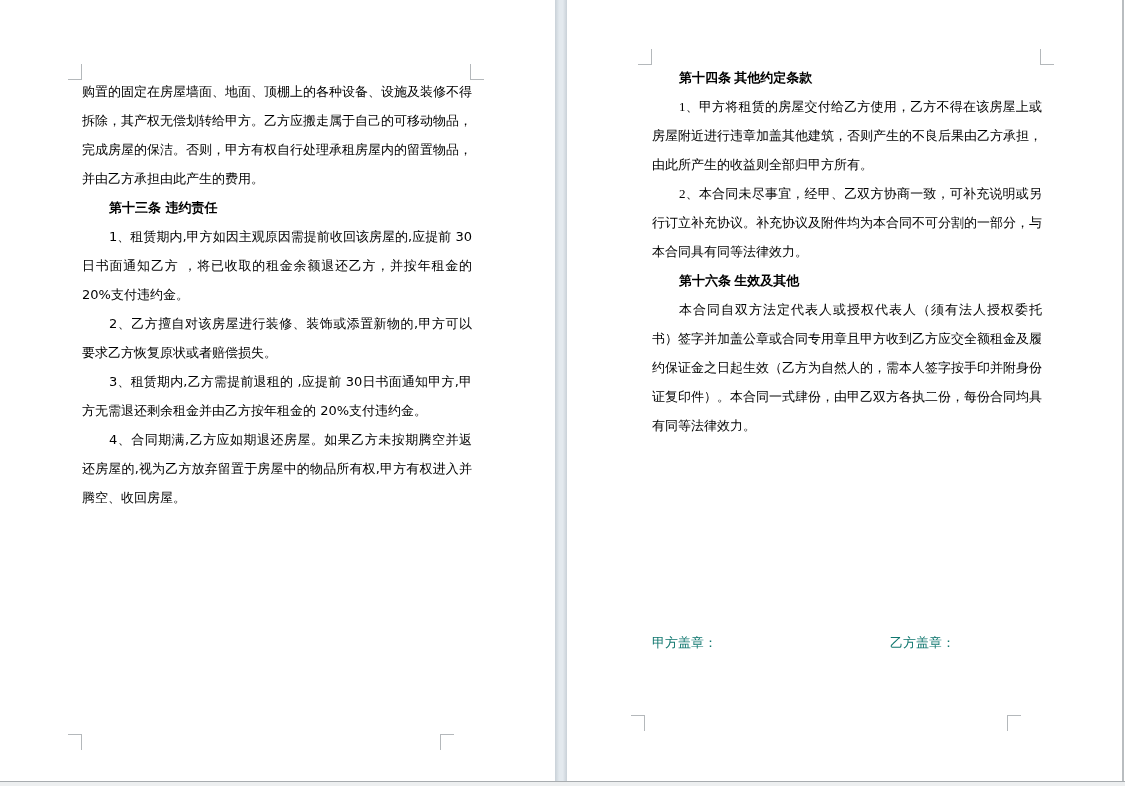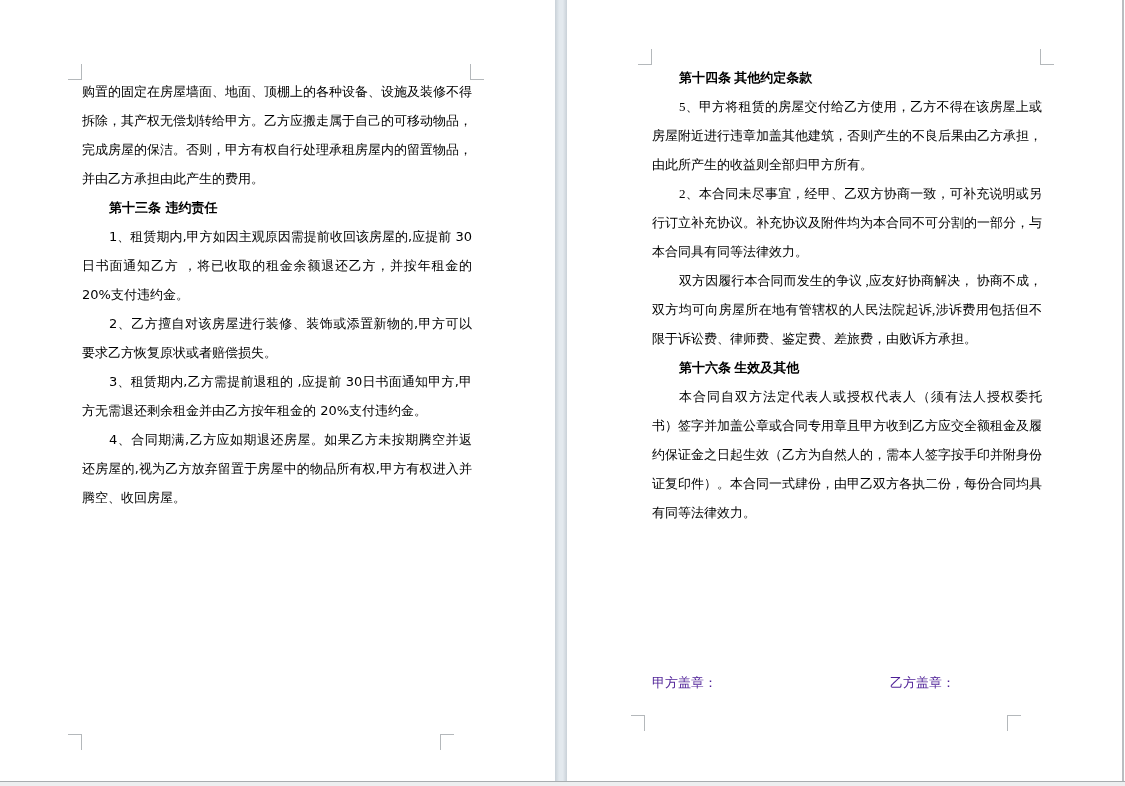--- a/index.html
+++ b/index.html
@@ -80,26 +80,26 @@
   .page-left .mark.tr { left: 470px; top: 46px; }
   .page-left .mark.bl { left: 68px;  top: 716px; }
   .page-left .mark.br { left: 440px; top: 716px; }
   .page-right .mark.tl { left: 71px;  top: 49px; }
   .page-right .mark.tr { left: 473px; top: 49px; }
   .page-right .mark.bl { left: 64px;  top: 715px; }
   .page-right .mark.br { left: 440px; top: 715px; }
   .sig-row {
     position: absolute;
     left: 85px;
-    top: 668px;
+    top: 628px;
     width: 420px;
     height: 29px;
     line-height: 29px;
     font-size: 13px;
-    color: #4c1d95;
+    color: #0f766e;
   }
   .sig-b { position: absolute; left: 238px; top: 0; }
 </style>
 </head>
 <body>
 
 <div class="canvas">
 
   <div class="page page-left">
     <div class="mark tl"></div>
@@ -118,23 +118,22 @@
 
   <div class="page-gap"></div>
 
   <div class="page page-right">
     <div class="mark tl"></div>
     <div class="mark tr"></div>
     <div class="mark bl"></div>
     <div class="mark br"></div>
     <div class="content">
         <div class="heading">第十四条 其他约定条款</div>
-        <div class="para indent">5、甲方将租赁的房屋交付给乙方使用，乙方不得在该房屋上或房屋附近进行违章加盖其他建筑，否则产生的不良后果由乙方承担，由此所产生的收益则全部归甲方所有。</div>
+        <div class="para indent">1、甲方将租赁的房屋交付给乙方使用，乙方不得在该房屋上或房屋附近进行违章加盖其他建筑，否则产生的不良后果由乙方承担，由此所产生的收益则全部归甲方所有。</div>
         <div class="para indent">2、本合同未尽事宜，经甲、乙双方协商一致，可补充说明或另行订立补充协议。补充协议及附件均为本合同不可分割的一部分，与本合同具有同等法律效力。</div>
-        <div class="para indent">双方因履行本合同而发生的争议 ,应友好协商解决， 协商不成，双方均可向房屋所在地有管辖权的人民法院起诉,涉诉费用包括但不限于诉讼费、律师费、鉴定费、差旅费，由败诉方承担。</div>
         <div class="heading">第十六条 生效及其他</div>
         <div class="para indent">本合同自双方法定代表人或授权代表人（须有法人授权委托书）签字并加盖公章或合同专用章且甲方收到乙方应交全额租金及履约保证金之日起生效（乙方为自然人的，需本人签字按手印并附身份证复印件）。本合同一式肆份，由甲乙双方各执二份，每份合同均具有同等法律效力。</div>
       </div>
     <div class="sig-row">
       <span class="sig-a">甲方盖章：</span>
       <span class="sig-b">乙方盖章：</span>
     </div>
   </div>
 
   <div class="right-edge"></div>

